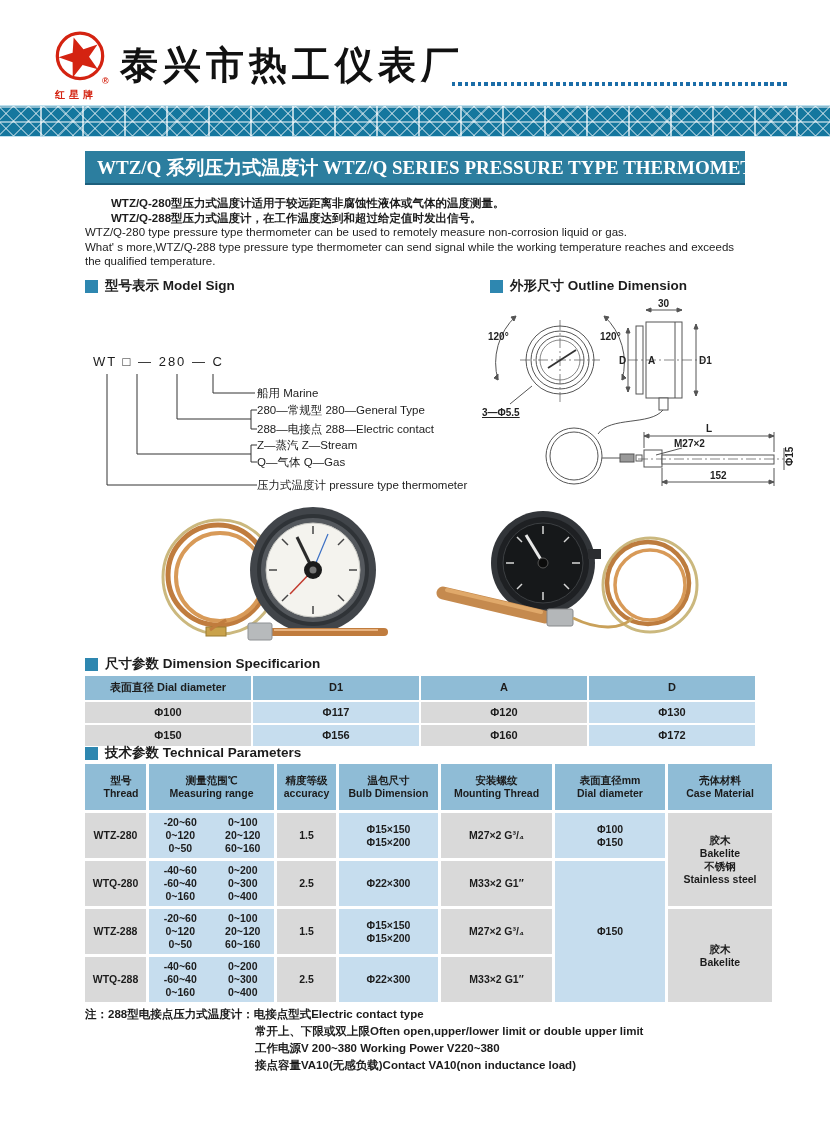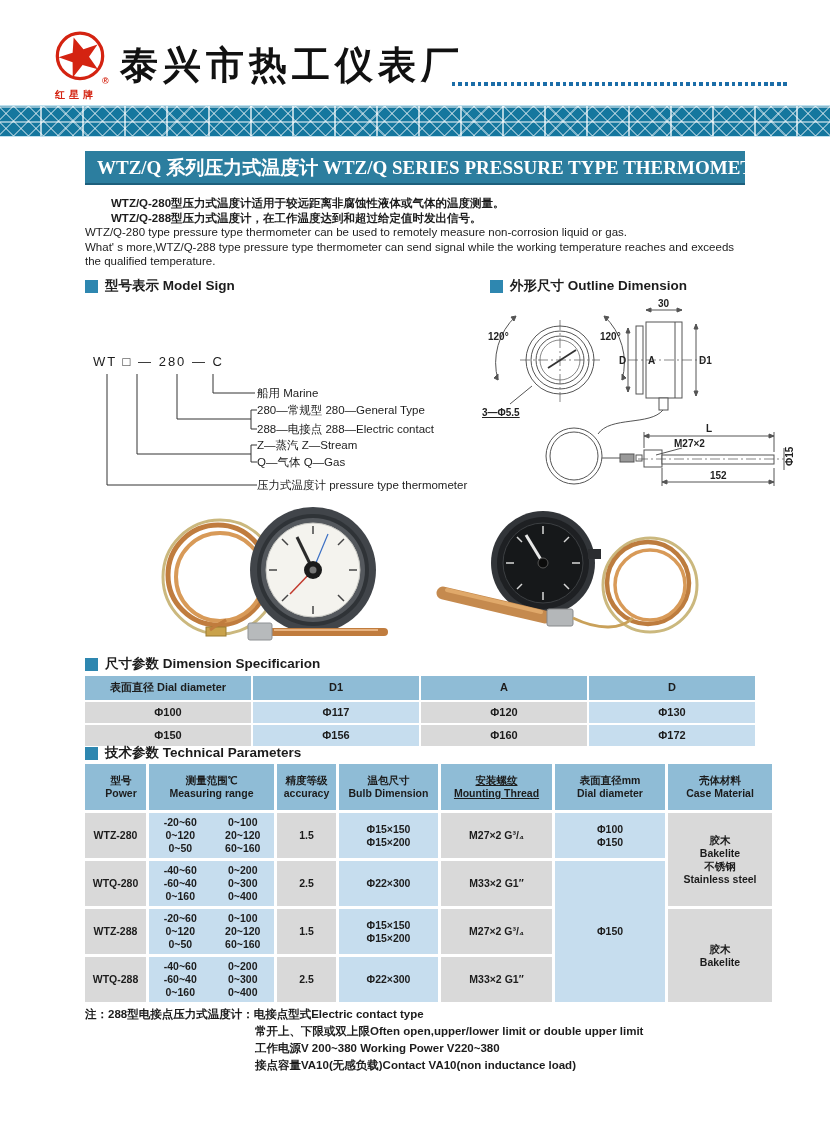--- a/index.html
+++ b/index.html
@@ -280,35 +280,35 @@
 
   <div class="sec-head" style="left:85px;top:744px;">
     <span class="sec-sq"></span>
     <span>技术参数 Technical Parameters</span>
   </div>
 
   <div id="tech-table" class="grid-table">
 
     <div class="cell hd" style="grid-area:1/1;padding-left:11px;">
       <span>型号</span>
-        <span>Power</span>
+        <span>Thread</span>
       </div>
     <div class="cell hd" style="grid-area:1/2;">
       <span>测量范围℃</span>
         <span>Measuring range</span>
       </div>
     <div class="cell hd" style="grid-area:1/3;">
       <span>精度等级</span>
         <span>accuracy</span>
       </div>
     <div class="cell hd" style="grid-area:1/4;">
       <span>温包尺寸</span>
         <span>Bulb Dimension</span>
       </div>
-    <div class="cell hd" style="grid-area:1/5;text-decoration:underline;">
+    <div class="cell hd" style="grid-area:1/5;">
       <span>安装螺纹</span>
         <span>Mounting Thread</span>
       </div>
     <div class="cell hd" style="grid-area:1/6;">
       <span>表面直径mm</span>
         <span>Dial diameter</span>
       </div>
     <div class="cell hd" style="grid-area:1/7;">
       <span>壳体材料</span>
         <span>Case Material</span>

